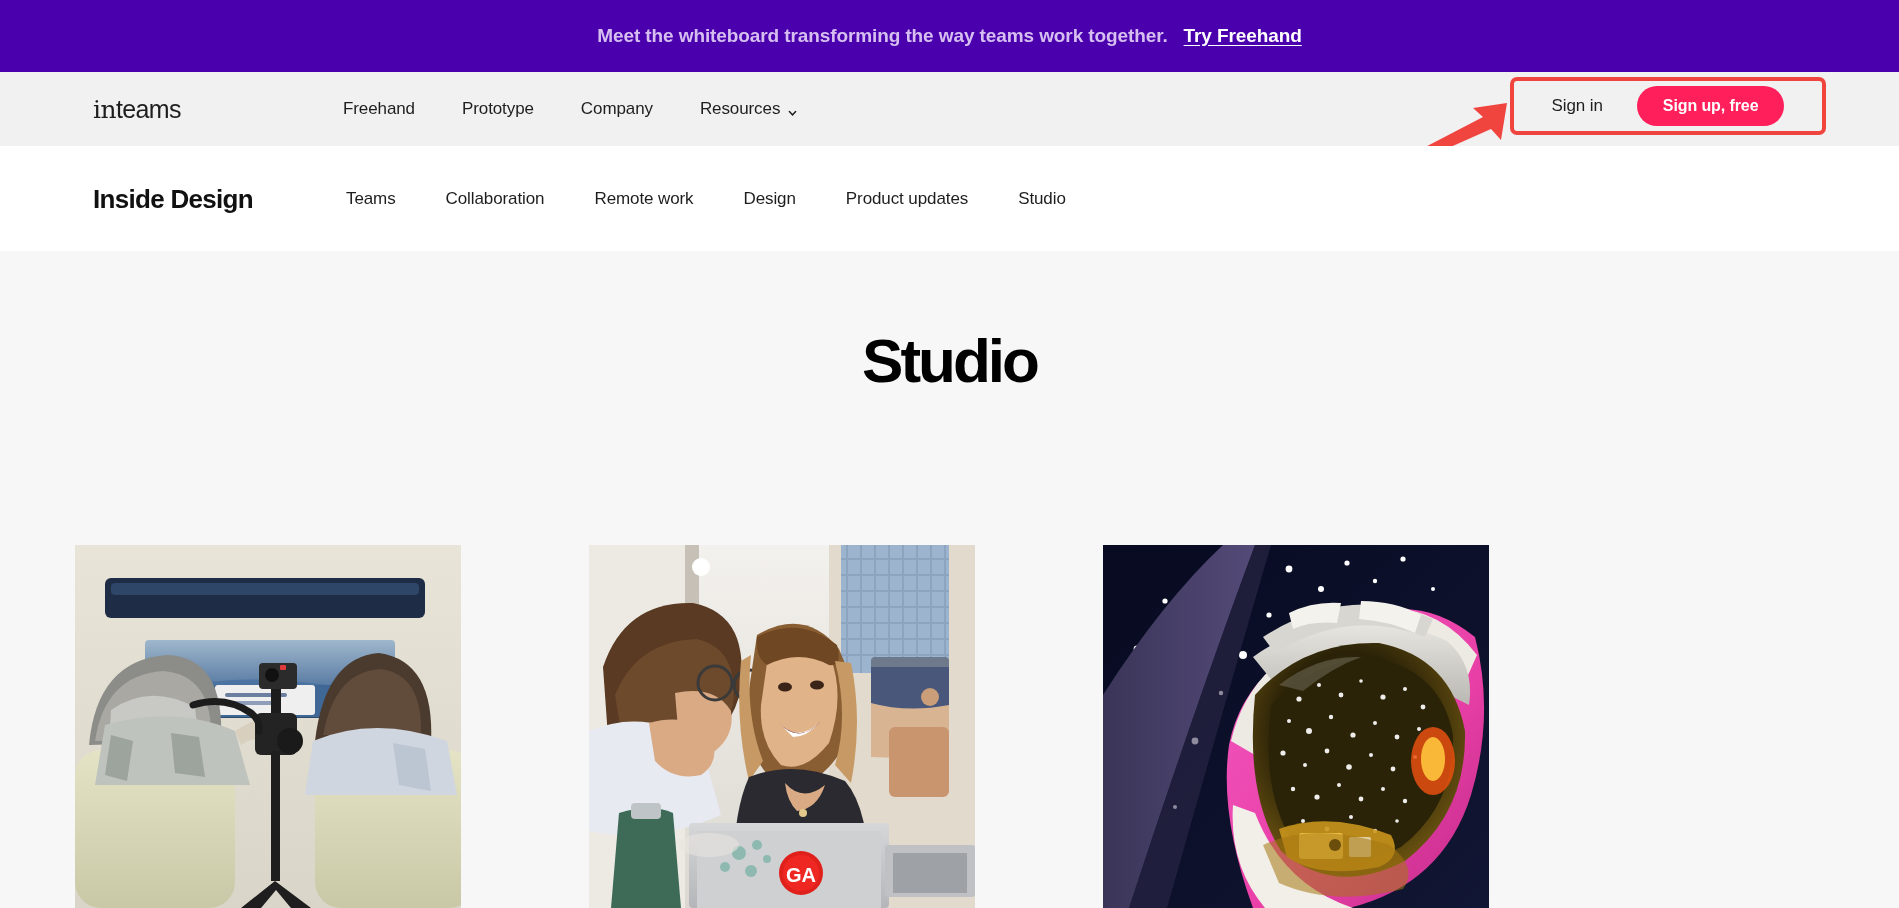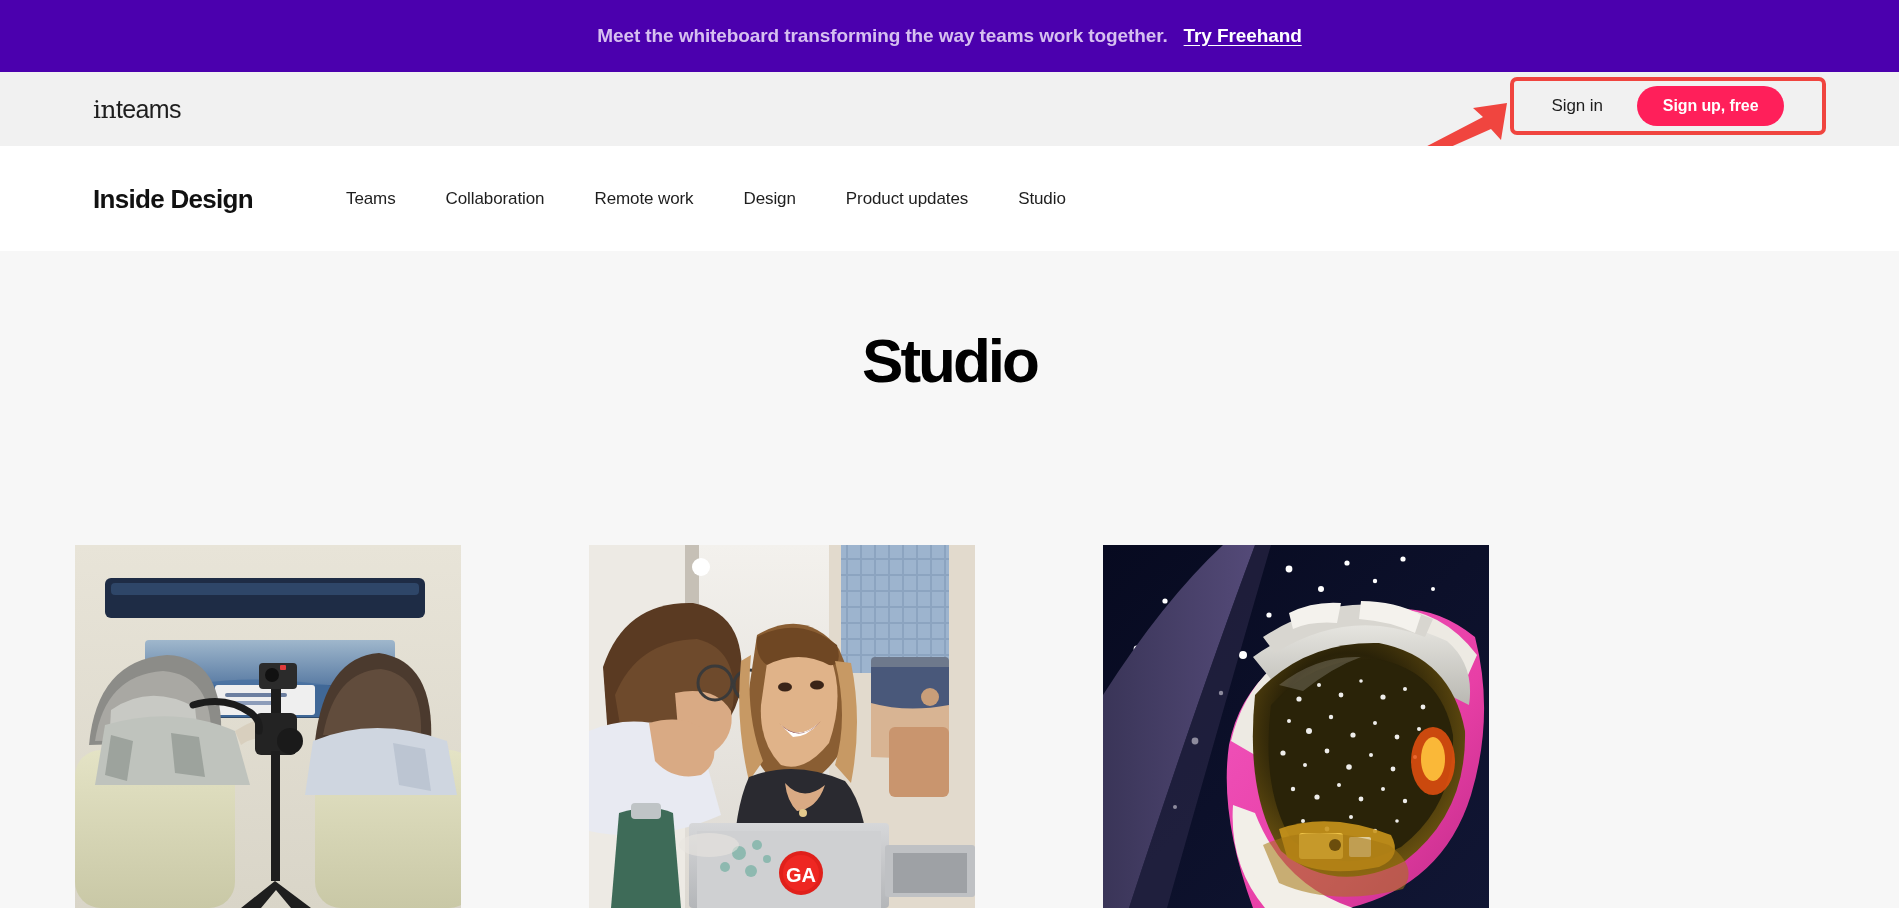--- a/index.html
+++ b/index.html
@@ -127,20 +127,39 @@
     <span class="promo-text">Meet the whiteboard transforming the way teams work together.</span>
     <a class="promo-link">Try Freehand</a>
   </div>
 
   <div class="primary-nav">
 
     <div class="brand-logo">
       <span class="logo-in">in</span><span class="logo-vision">teams</span>
     </div>
 
+    <div class="primary-links">
+      <div class="primary-link">
+        <span>Freehand</span>
+      </div>
+      <div class="primary-link">
+        <span>Prototype</span>
+      </div>
+      <div class="primary-link">
+        <span>Company</span>
+      </div>
+      <div class="primary-link">
+        <span>Resources</span>
+        <span class="chevron-down">
+          <svg viewBox="0 0 12 12">
+              <path d="M1.5 3.8 L6 8.6 L10.5 3.8 L9.1 3.0 L6 6.3 L2.9 3.0 Z" fill="#1E1E1E"></path>
+            </svg>
+        </span>
+      </div>
+    </div>
 
   </div>
 
   <div class="arrow-annotation">
     <svg viewBox="0 0 160 85">
       <path d="M3 82 L128 17 L118 8 L152 3 L146 40 L136 29 L10 85 Z" fill="#F0453F"></path>
     </svg>
   </div>
 
   <div class="auth-annotation">

